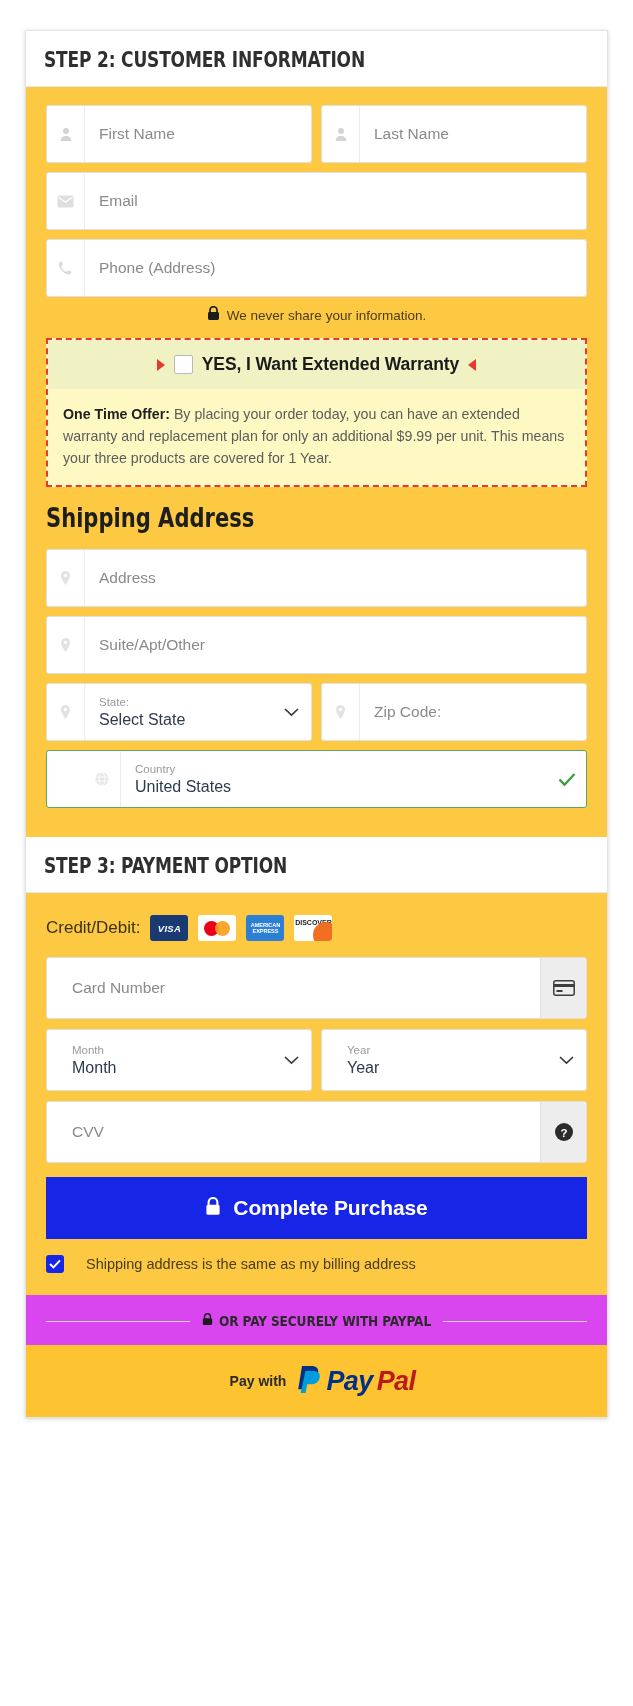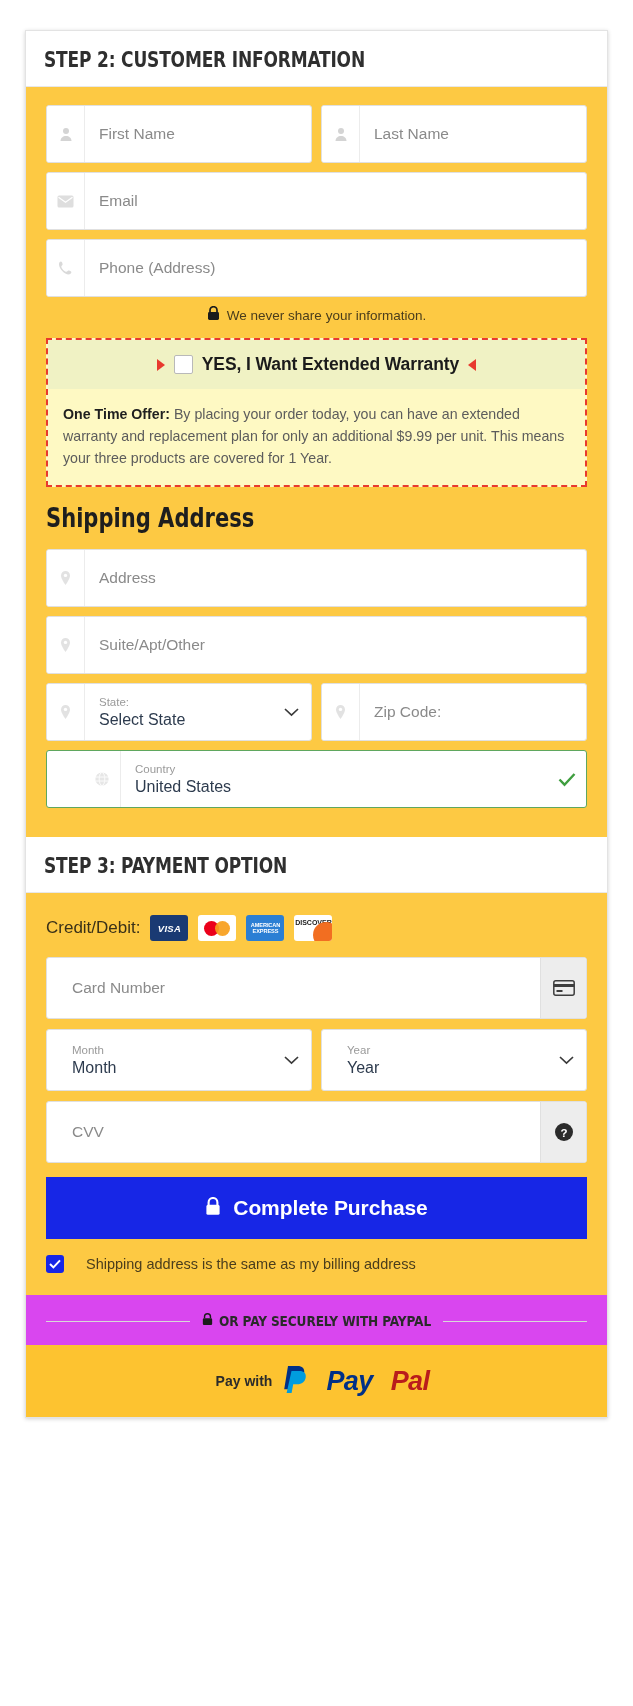--- a/index.html
+++ b/index.html
@@ -288,21 +288,21 @@
   .pp-btn {
     background: #fdc330;
     height: 72px;
     display: flex;
     align-items: center;
     justify-content: center;
     gap: 9px;
     cursor: pointer;
   }
   .pp-paywith { font-size: 14px; color: #2b2b2b; font-weight: bold; margin-left: 12px; }
-  .pp-logo { display: flex; align-items: center; gap: 18px; }
+  .pp-logo { display: flex; align-items: center; gap: 4px; }
   .pp-word1 { font-size: 27px; font-weight: bold; color: #003087; font-style: italic; letter-spacing: -0.6px; }
   .pp-word2 { font-size: 27px; font-weight: bold; color: #b91c1c; font-style: italic; letter-spacing: -0.6px; }
 </style>
 </head>
 <body>
 
 <div class="page">
   <div class="frame">
 
     <div class="step-head">

